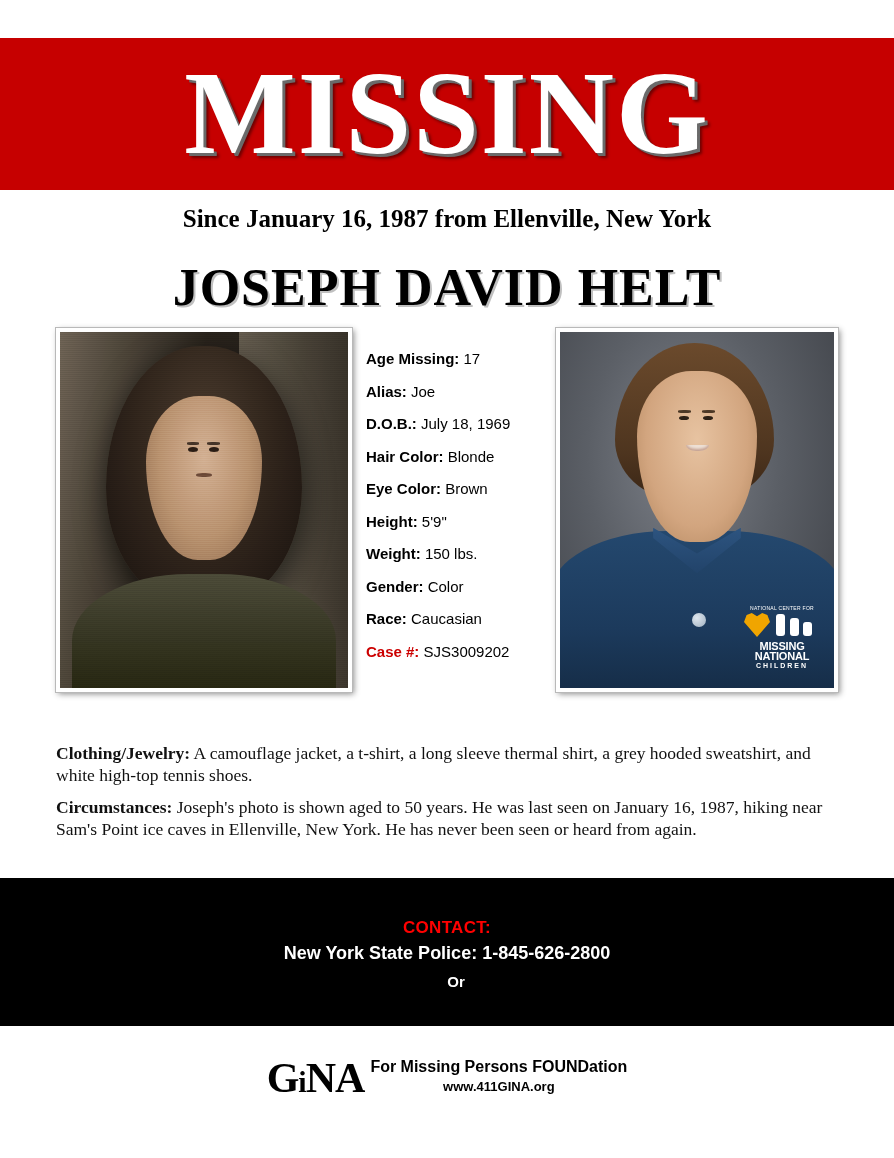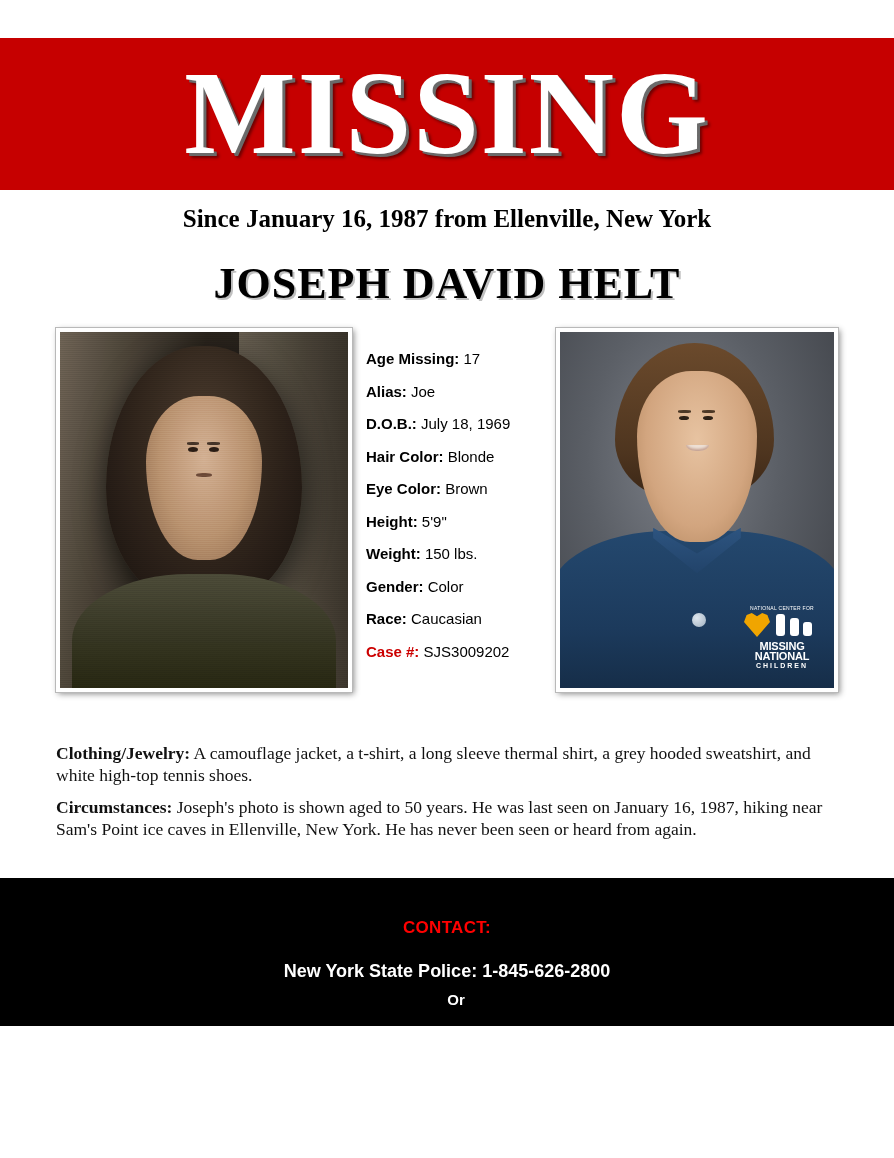--- a/index.html
+++ b/index.html
@@ -63,21 +63,21 @@
 
   
   .person-name {
     position: absolute;
     left: 0;
     top: 258px;
     width: 894px;
     text-align: center;
     font-family: "Liberation Serif", serif;
     font-weight: bold;
-    font-size: 44px;
+    font-size: 52px;
     letter-spacing: 1px;
     color: #000000;
     text-shadow: 2px 2px 0 rgba(140,140,140,0.55);
   }
 
   
   .photo-left {
     position: absolute;
     left: 56px;
     top: 328px;
@@ -298,21 +298,21 @@
     font-weight: bold;
     font-size: 17px;
     padding-top: 26px;
     letter-spacing: 0.3px;
     margin-top: 14px;
   }
   .contact-line {
     color: #ffffff;
     font-weight: bold;
     font-size: 18px;
-    margin-top: 23px;
+    margin-top: 5px;
   }
   .contact-or {
     color: #ffffff;
     font-weight: bold;
     font-size: 15px;
     margin-top: 9px;
     padding-left: 18px;
   }
 
   
@@ -475,14 +475,23 @@
       <span>Joseph's photo is shown aged to 50 years.  He was last seen on January 16, 1987, hiking near Sam's Point ice caves in Ellenville, New York. He has never been seen or heard from again.</span>
     </p>
   </div>
 
   <div class="contact-bar">
     <div class="contact-title">CONTACT:</div>
     <div class="contact-line">New York State Police: 1-845-626-2800</div>
     <div class="contact-or">Or</div>
   </div>
 
+  <div class="footer">
+    <div class="gina-lockup">
+      <div class="gina-word"><span>G</span><span class="i-small">i</span><span>NA</span></div>
+      <div class="gina-right">
+        <div class="gina-tag">For Missing Persons FOUNDation</div>
+        <div class="gina-url">www.411GINA.org</div>
+      </div>
+    </div>
+  </div>
 
 </div>
 
 </body></html>

